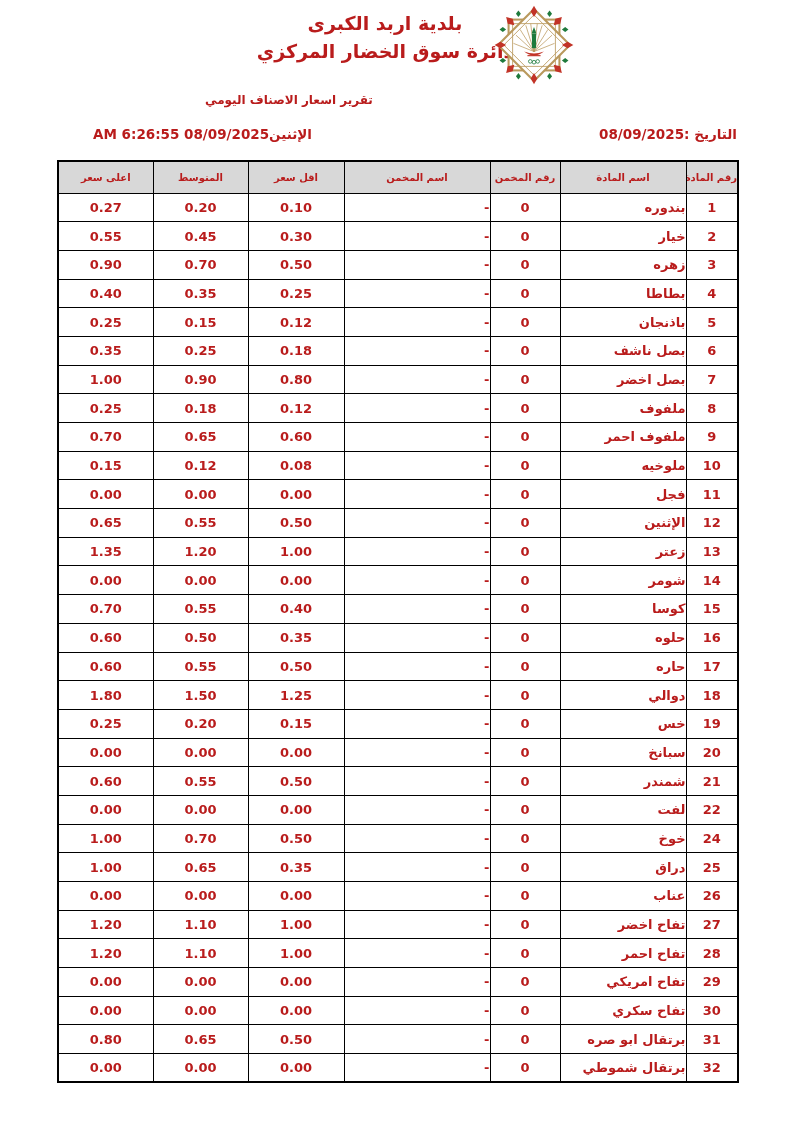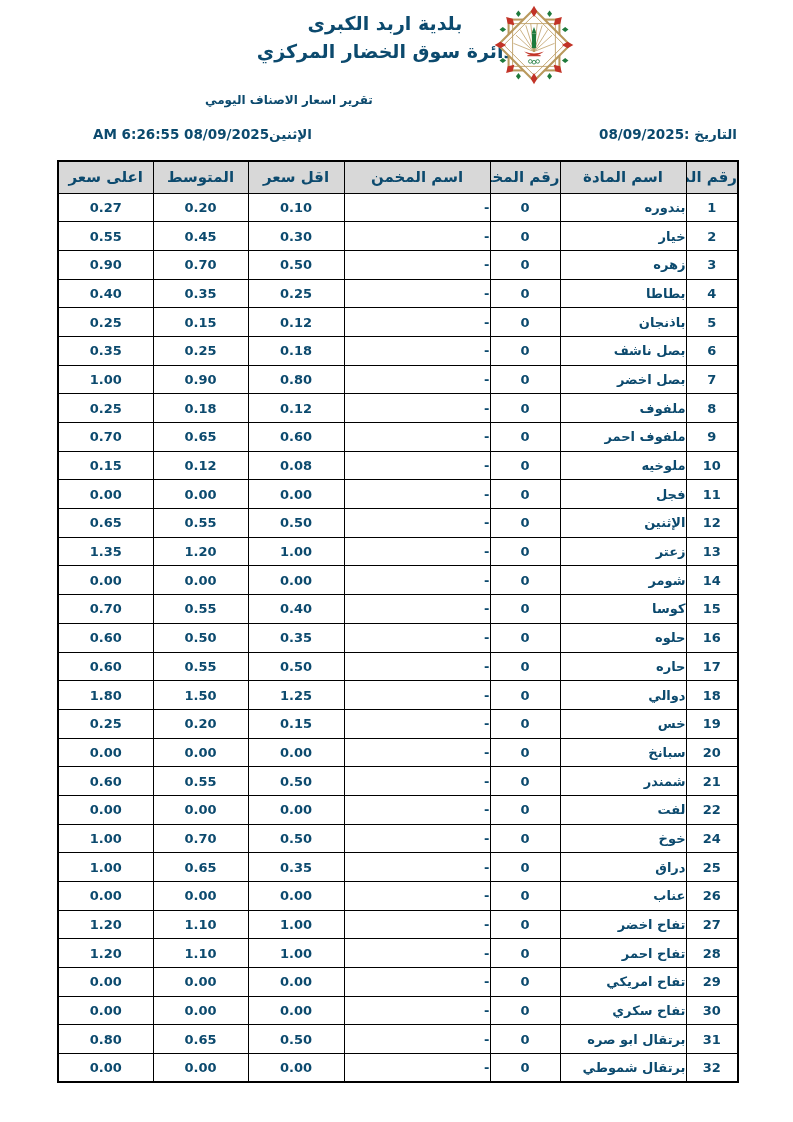--- a/index.html
+++ b/index.html
@@ -1,18 +1,18 @@
 <!DOCTYPE html>
 <html lang="ar" style="--logo-gold: #b9985c; --logo-red: #c23327; --logo-green: #1e7a3c;"><head>
 <meta charset="utf-8">
 <style>
   html,body { margin:0; padding:0; background:#ffffff; }
   .page {
     position:relative; width:793px; height:1122px; background:#ffffff;
-    font-family:"DejaVu Sans","Liberation Sans",sans-serif; color:#0c4a6e;
+    font-family:"DejaVu Sans","Liberation Sans",sans-serif; color:#b91c1c;
     overflow:hidden;
   }
   .org-line1 { position:absolute; top:12px;  left:205px; width:360px; text-align:center; font-size:19px; font-weight:bold; }
   .org-line2 { position:absolute; top:40px;  left:205px; width:360px; text-align:center; font-size:19px; font-weight:bold; }
   .report-title { position:absolute; top:93px; left:205px; width:360px; text-align:left; font-size:12px; font-weight:bold; }
   .logo { position:absolute; left:493px; top:4px; width:82px; height:82px; }
 
   .date-right {
     position:absolute; top:126px; left:613px; width:124px;
     display:flex; direction:rtl; justify-content:space-between;
@@ -26,21 +26,21 @@
 
   table.report-table {
     position:absolute; top:160px; left:57px; width:680px;
     border-collapse:collapse; table-layout:fixed; direction:rtl;
     font-size:13px; font-weight:bold; border:2px solid #000;
   }
   .report-table th, .report-table td {
     border:1px solid #000; padding:0; overflow:hidden; white-space:nowrap;
   }
   .report-table thead tr { height:32px; background:#d8d8d8; }
-  .report-table th { font-size:15px; text-align:center; font-weight:bold; }
+  .report-table th { font-size:10px; text-align:center; font-weight:bold; }
   .report-table tbody tr { height:28.7px; }
   .c-center { text-align:center; }
   .c-name   { padding:0 4px; }
   .c-dash   { text-align:right; padding:0 5px; }
 
   .footer { position:absolute; top:1089px; left:0; width:100%; text-align:center; font-size:14px; font-weight:bold; }
 </style>
 </head>
 <body>
 

